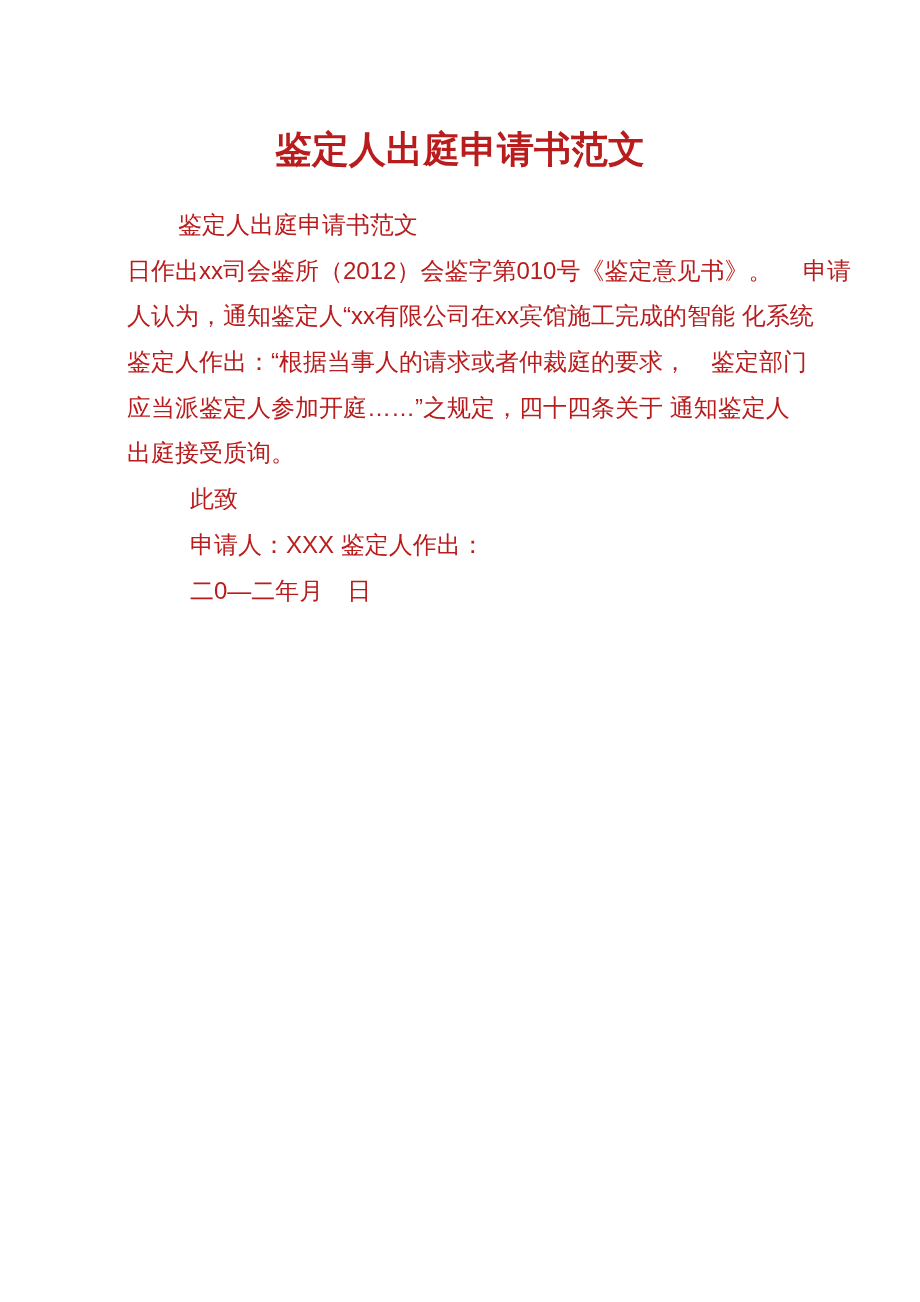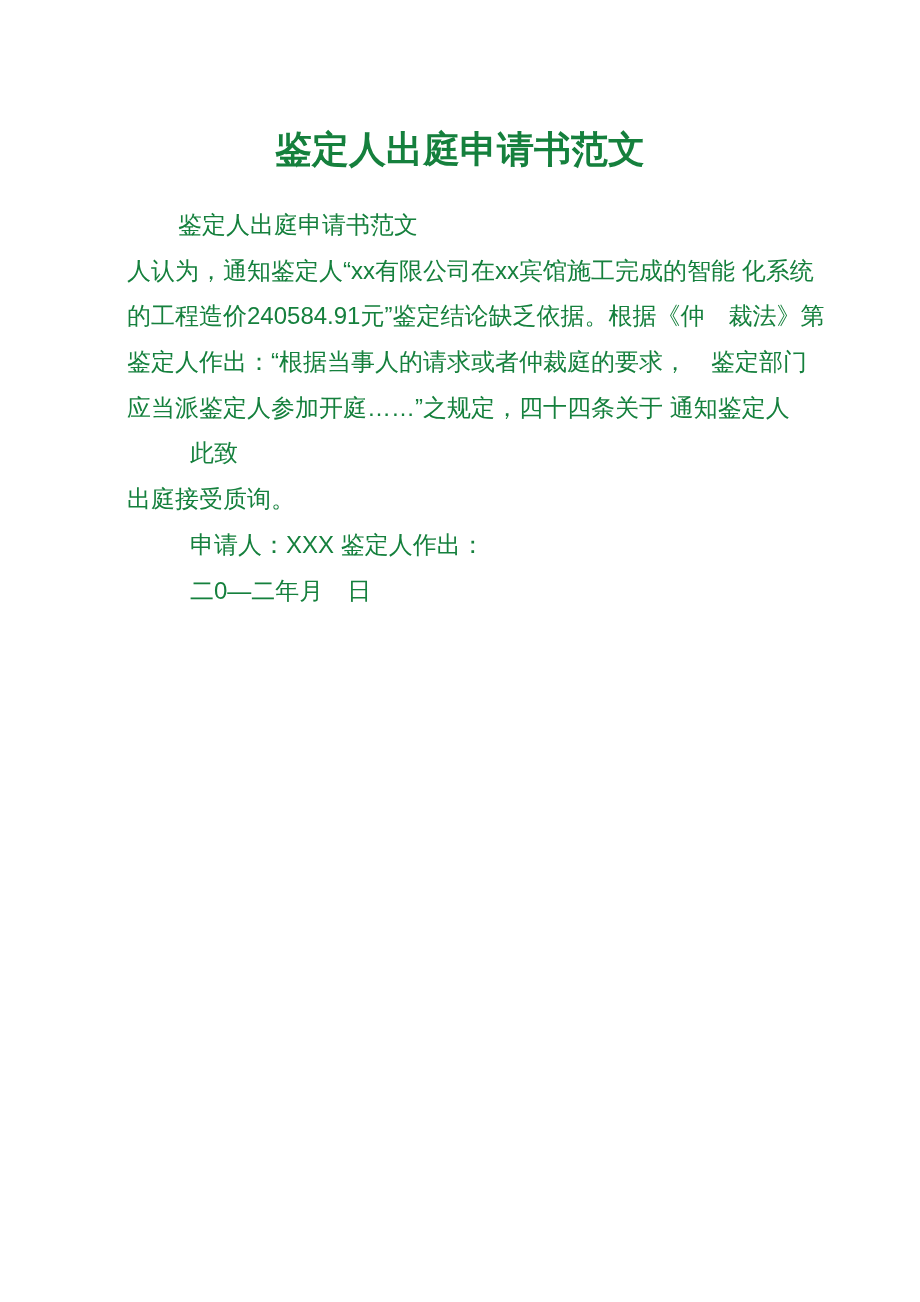--- a/index.html
+++ b/index.html
@@ -7,21 +7,21 @@
     padding: 0;
     background: #ffffff;
   }
   .page {
     position: relative;
     width: 920px;
     height: 1302px;
     background: #ffffff;
     overflow: hidden;
     font-family: "Liberation Sans", sans-serif;
-    color: #15803d;
+    color: #b91c1c;
   }
   .doc-title {
     position: absolute;
     top: 126px;
     left: 0;
     width: 920px;
     margin: 0;
     text-align: center;
     font-size: 37px;
     font-weight: bold;
@@ -45,22 +45,22 @@
   .ind-c { padding-left: 63px; }  
 </style>
 </head>
 <body>
 
 <div class="page">
   <h1 class="doc-title">鉴定人出庭申请书范文</h1>
 
   <div class="doc-body">
     <div class="doc-line ind-a">鉴定人出庭申请书范文</div>
+    <div class="doc-line">日作出xx司会鉴所（2012）会鉴字第010号《鉴定意见书》。　 申请</div>
     <div class="doc-line">人认为，通知鉴定人“xx有限公司在xx宾馆施工完成的智能 化系统</div>
-    <div class="doc-line">的工程造价240584.91元”鉴定结论缺乏依据。根据《仲　裁法》第</div>
     <div class="doc-line">鉴定人作出：“根据当事人的请求或者仲裁庭的要求，　鉴定部门</div>
     <div class="doc-line">应当派鉴定人参加开庭……”之规定，四十四条关于 通知鉴定人</div>
+    <div class="doc-line">出庭接受质询。</div>
     <div class="doc-line ind-c">此致</div>
-    <div class="doc-line">出庭接受质询。</div>
     <div class="doc-line ind-c">申请人：XXX 鉴定人作出：</div>
     <div class="doc-line ind-c">二0—二年月　日</div>
   </div>
 </div>
 
 </body></html>

